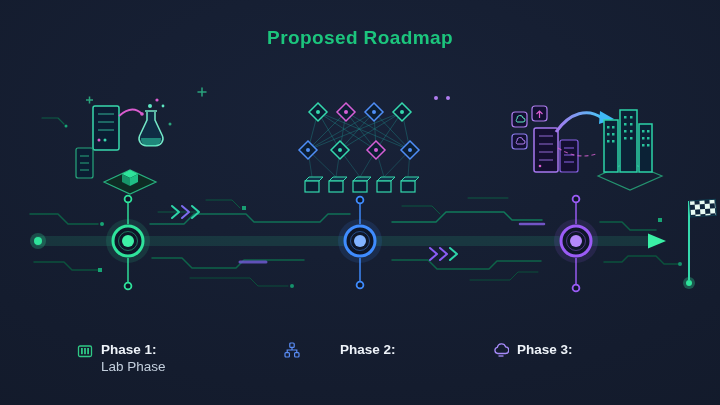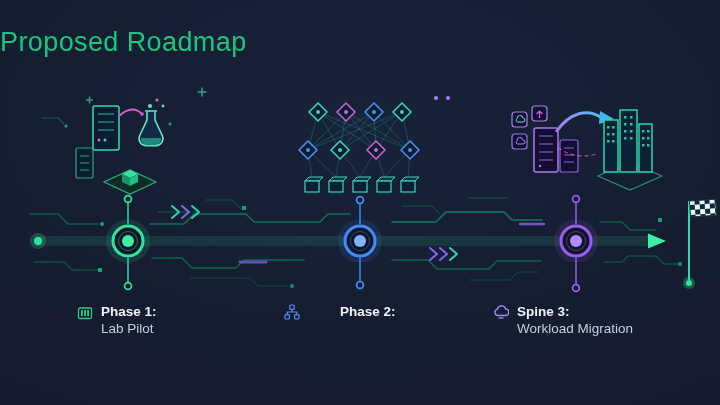--- a/index.html
+++ b/index.html
@@ -3,25 +3,25 @@
 <meta charset="utf-8">
 <style>
   html,body{margin:0;padding:0;background:#0b0f1c;}
   .slide{
     position:relative;width:720px;height:405px;overflow:hidden;
     background:radial-gradient(120% 120% at 50% 30%, #182238 0%, #141c2e 55%, #111827 100%);
     font-family:"Liberation Sans",sans-serif;
   }
   .title{
     position:absolute;top:27px;left:0;width:100%;margin:0;
-    text-align:left;font-size:27px;font-weight:400;letter-spacing:.4px;
+    text-align:center;font-size:19px;font-weight:700;letter-spacing:.4px;
     color:#1cc57d;
   }
   .art{position:absolute;left:0;top:0;width:720px;height:405px;}
-  .phase-label{position:absolute;display:flex;gap:8px;align-items:flex-start;}
+  .phase-label{position:absolute;display:flex;gap:8px;align-items:flex-start;margin-top:38px;}
   .phase-label .txt span{display:block;line-height:17px;font-size:13.5px;}
   .phase-label .l1{font-weight:700;color:#eef3f9;}
   .phase-label .l2{color:#c3cfdd;}
   .phase-label .icon{margin-top:1px;width:16px;height:16px;display:block;}
   #label-1{left:77px;top:303px;}
   #label-2{left:284px;top:303px;gap:40px;}
   #label-3{left:493px;top:303px;}
 </style>
 </head>
 <body>
@@ -245,21 +245,21 @@
 
   <div class="phase-label" id="label-1">
     <svg class="icon" viewBox="0 0 16 16">
       <rect x="1.5" y="4" width="13" height="10.5" rx="1.5" fill="none" stroke="#2fc985" stroke-width="1.3"></rect>
       <rect x="4" y="6" width="1.8" height="6.2" fill="#2fc985"></rect>
       <rect x="7.1" y="6" width="1.8" height="6.2" fill="#2fc985"></rect>
       <rect x="10.2" y="6" width="1.8" height="6.2" fill="#2fc985"></rect>
     </svg>
     <span class="txt">
       <span class="l1">Phase 1:</span>
-      <span class="l2">Lab Pilot</span>
+      <span class="l2">Lab Phase</span>
     </span>
   </div>
 
   <div class="phase-label" id="label-2">
     <svg class="icon" viewBox="0 0 16 16">
       <rect x="5.8" y="1" width="4.4" height="4.4" rx="1" fill="none" stroke="#5b8ef8" stroke-width="1.2"></rect>
       <rect x="1" y="10.6" width="4.4" height="4.4" rx="1" fill="none" stroke="#5b8ef8" stroke-width="1.2"></rect>
       <rect x="10.6" y="10.6" width="4.4" height="4.4" rx="1" fill="none" stroke="#5b8ef8" stroke-width="1.2"></rect>
       <path d="M8 5.4 V8 M8 8 H3.2 V10.6 M8 8 h4.8 v2.6" fill="none" stroke="#5b8ef8" stroke-width="1.2"></path>
     </svg>
@@ -267,18 +267,17 @@
       <span class="l1">Phase 2:</span>
     </span>
   </div>
 
   <div class="phase-label" id="label-3">
     <svg class="icon" viewBox="0 0 16 16">
       <path d="M12.2 11.5 H4.8 A3.1 3.1 0 0 1 4.3 5.4 A4.3 4.3 0 0 1 12.6 4.8 A2.9 2.9 0 0 1 12.2 11.5 Z" fill="none" stroke="#a78bfa" stroke-width="1.3"></path>
       <path d="M5.5 14 h5" stroke="#a78bfa" stroke-width="1.3" fill="none"></path>
     </svg>
     <span class="txt">
-      <span class="l1">Spine 3:</span>
-      <span class="l2">Workload Migration</span>
+      <span class="l1">Phase 3:</span>
     </span>
   </div>
 
 </div>
 
 </body></html>

